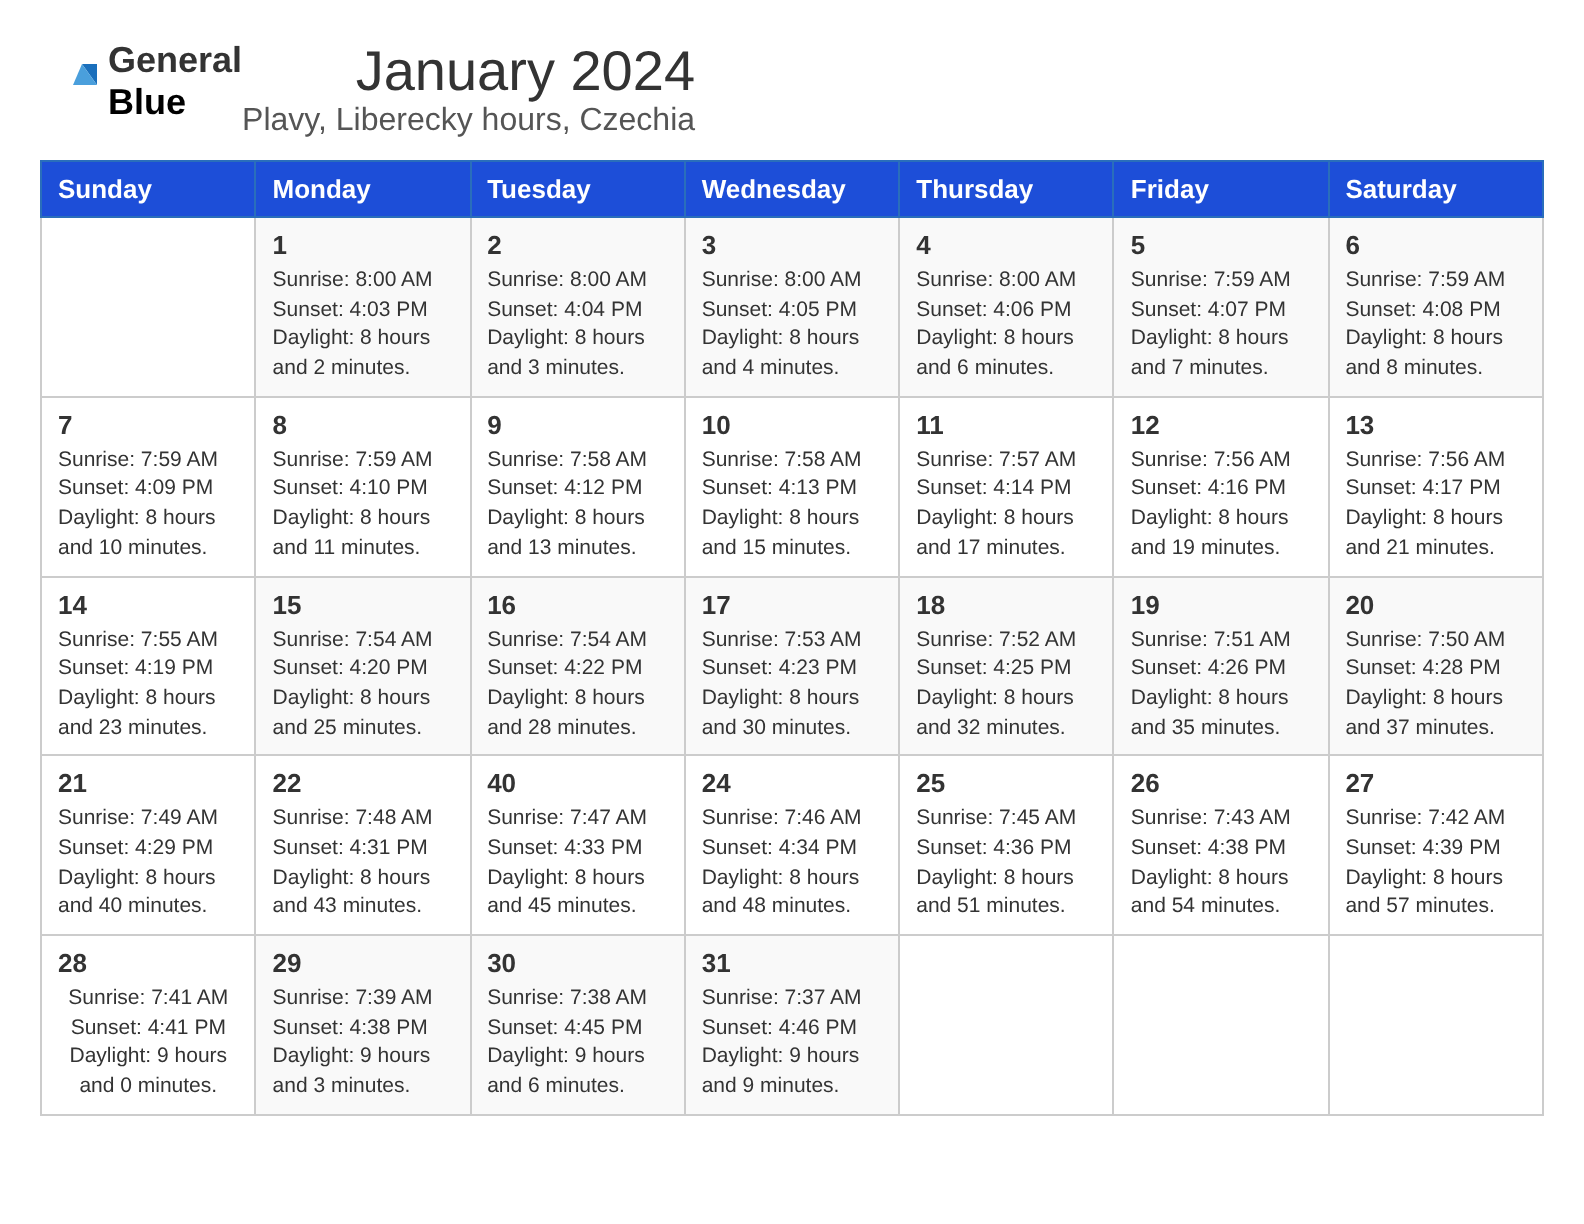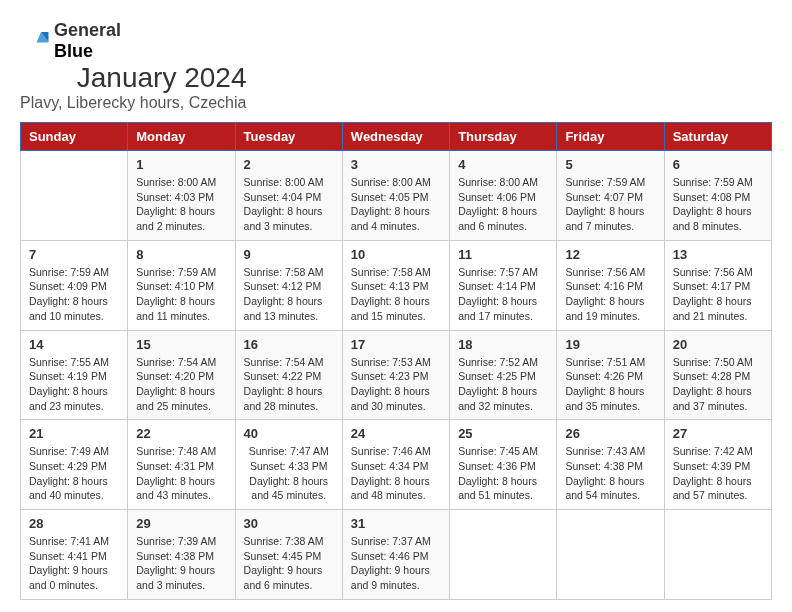--- a/index.html
+++ b/index.html
@@ -8,42 +8,41 @@
       background: #fff;
       width: 792px;
       min-height: 612px;
       padding: 20px;
     }
     .header {
       display: flex;
       justify-content: flex-start;
       align-items: flex-start;
       margin-bottom: 10px;
-      flex-direction: column;
     }
     .logo {
       display: flex;
       align-items: center;
       gap: 4px;
     }
     .logo-text-general { font-size: 18px; font-weight: bold; color: #333; }
     .logo-text-blue { font-size: 18px; font-weight: bold; color: #000000; }
     .logo-icon {
       width: 30px;
       height: 30px;
     }
     .title-block { text-align: right; }
     .title-block h1 { font-size: 28px; color: #333; font-weight: normal; }
     .title-block p { font-size: 16px; color: #555; }
     table {
       width: 100%;
       border-collapse: collapse;
     }
     thead tr th {
-      background-color: #b91c1c;
+      background-color: #1d4ed8;
       color: #fff;
       padding: 6px 8px;
       font-size: 13px;
       text-align: left;
       border: 1px solid #2a6ebb;
       margin-left: 15px;
     }
     tbody tr td {
       border: 1px solid #ccc;
       vertical-align: top;
@@ -264,21 +263,21 @@
         </td>
         <td>
           <span class="day-number">22</span>
           <div class="day-info" style="white-space: pre-line;">Sunrise: 7:48 AM
 Sunset: 4:31 PM
 Daylight: 8 hours
 and 43 minutes.</div>
         </td>
         <td>
           <span class="day-number">40</span>
-          <div class="day-info" style="white-space: pre-line; text-align: center;">Sunrise: 7:47 AM
+          <div class="day-info" style="white-space: pre-line;">Sunrise: 7:47 AM
 Sunset: 4:33 PM
 Daylight: 8 hours
 and 45 minutes.</div>
         </td>
         <td>
           <span class="day-number">24</span>
           <div class="day-info" style="white-space: pre-line;">Sunrise: 7:46 AM
 Sunset: 4:34 PM
 Daylight: 8 hours
 and 48 minutes.</div>
@@ -301,21 +300,21 @@
           <span class="day-number">27</span>
           <div class="day-info" style="white-space: pre-line;">Sunrise: 7:42 AM
 Sunset: 4:39 PM
 Daylight: 8 hours
 and 57 minutes.</div>
         </td>
       </tr>
       <tr>
         <td>
           <span class="day-number">28</span>
-          <div class="day-info" style="white-space: pre-line;">Sunrise: 7:41 AM
+          <div class="day-info" style="white-space: pre-line; text-align: center;">Sunrise: 7:41 AM
 Sunset: 4:41 PM
 Daylight: 9 hours
 and 0 minutes.</div>
         </td>
         <td>
           <span class="day-number">29</span>
           <div class="day-info" style="white-space: pre-line;">Sunrise: 7:39 AM
 Sunset: 4:38 PM
 Daylight: 9 hours
 and 3 minutes.</div>

